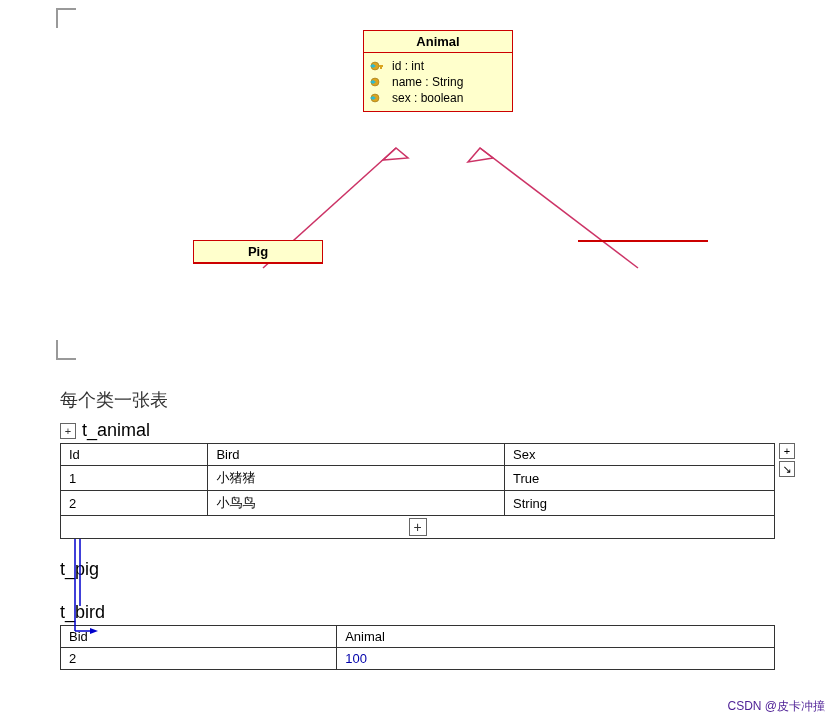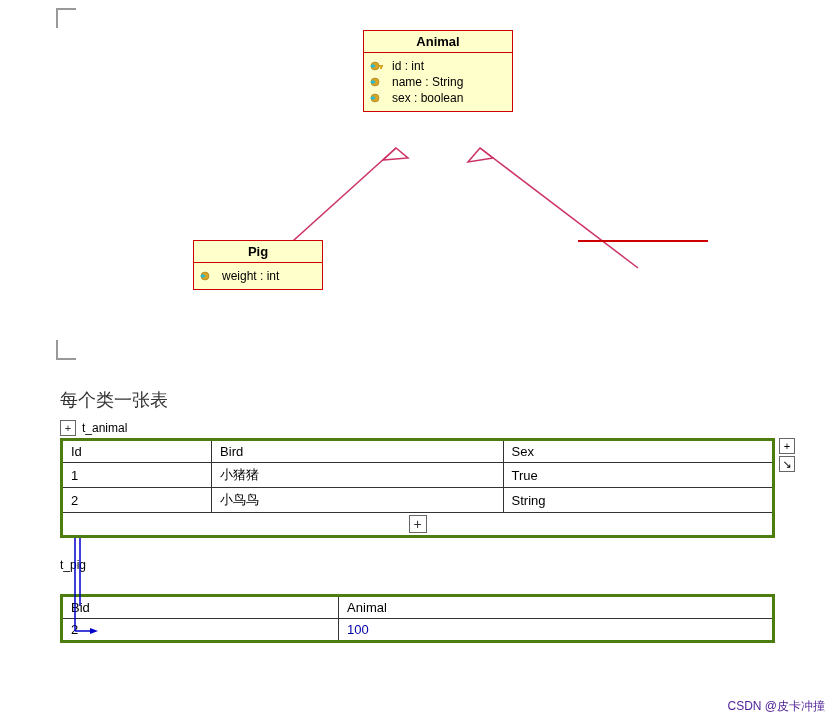--- a/index.html
+++ b/index.html
@@ -97,28 +97,28 @@
       border: 1px solid #666;
       display: inline-flex;
       align-items: center;
       justify-content: center;
       font-size: 11px;
       cursor: pointer;
       color: #333;
       flex-shrink: 0;
     }
     .table-name {
-      font-size: 12px;
+      font-size: 18px;
       color: #000;
     }
 
     .db-table {
       border-collapse: collapse;
       width: 100%;
-      border: 3px solid #4d7c0f;
+      border: 1px solid #4d7c0f;
     }
     .db-table th, .db-table td {
       border: 1px solid #333;
       padding: 3px 8px;
       font-size: 13px;
       text-align: left;
     }
     .db-table th {
       background: #fff;
       font-weight: normal;
@@ -239,29 +239,20 @@
           <circle cx="5" cy="7" r="4" fill="#DAA520" stroke="#8B6914" stroke-width="0.5"></circle>
           <polygon points="3,5 6,7 3,9 0,7" fill="#00BFFF" opacity="0.8"></polygon>
         </svg>
         <span>sex : boolean</span>
       </div>
     </div>
   </div>
 
   <div class="uml-class" style="left: 145px; top: 240px; min-width: 130px;">
     <div class="uml-class-title">Pig</div>
-    <div class="uml-class-body">
-      <div class="uml-field">
-        <svg width="14" height="14">
-          <circle cx="5" cy="7" r="4" fill="#DAA520" stroke="#8B6914" stroke-width="0.5"></circle>
-          <polygon points="3,5 6,7 3,9 0,7" fill="#00BFFF" opacity="0.8"></polygon>
-        </svg>
-        <span>weight : int</span>
-      </div>
-    </div>
   </div>
 
   <div class="uml-class" style="left: 530px; top: 240px; min-width: 130px;">
   </div>
 </div>
 
 <div class="annotation-text">每个类一张表</div>
 
 <div class="tables-area" style="position:relative;">
 
@@ -317,20 +308,23 @@
     </div>
   </div>
 
   <div class="table-section">
     <div class="table-header-row">
       <span class="table-name">t_pig</span>
     </div>
   </div>
 
   <div class="table-section">
+    <div class="table-header-row">
+      <span class="table-name">t_bird</span>
+    </div>
     <table class="db-table">
       <thead>
         <tr>
           <th>Bid</th>
           <th>Animal</th>
         </tr>
       </thead>
       <tbody>
         <tr>
           <td>2</td>

